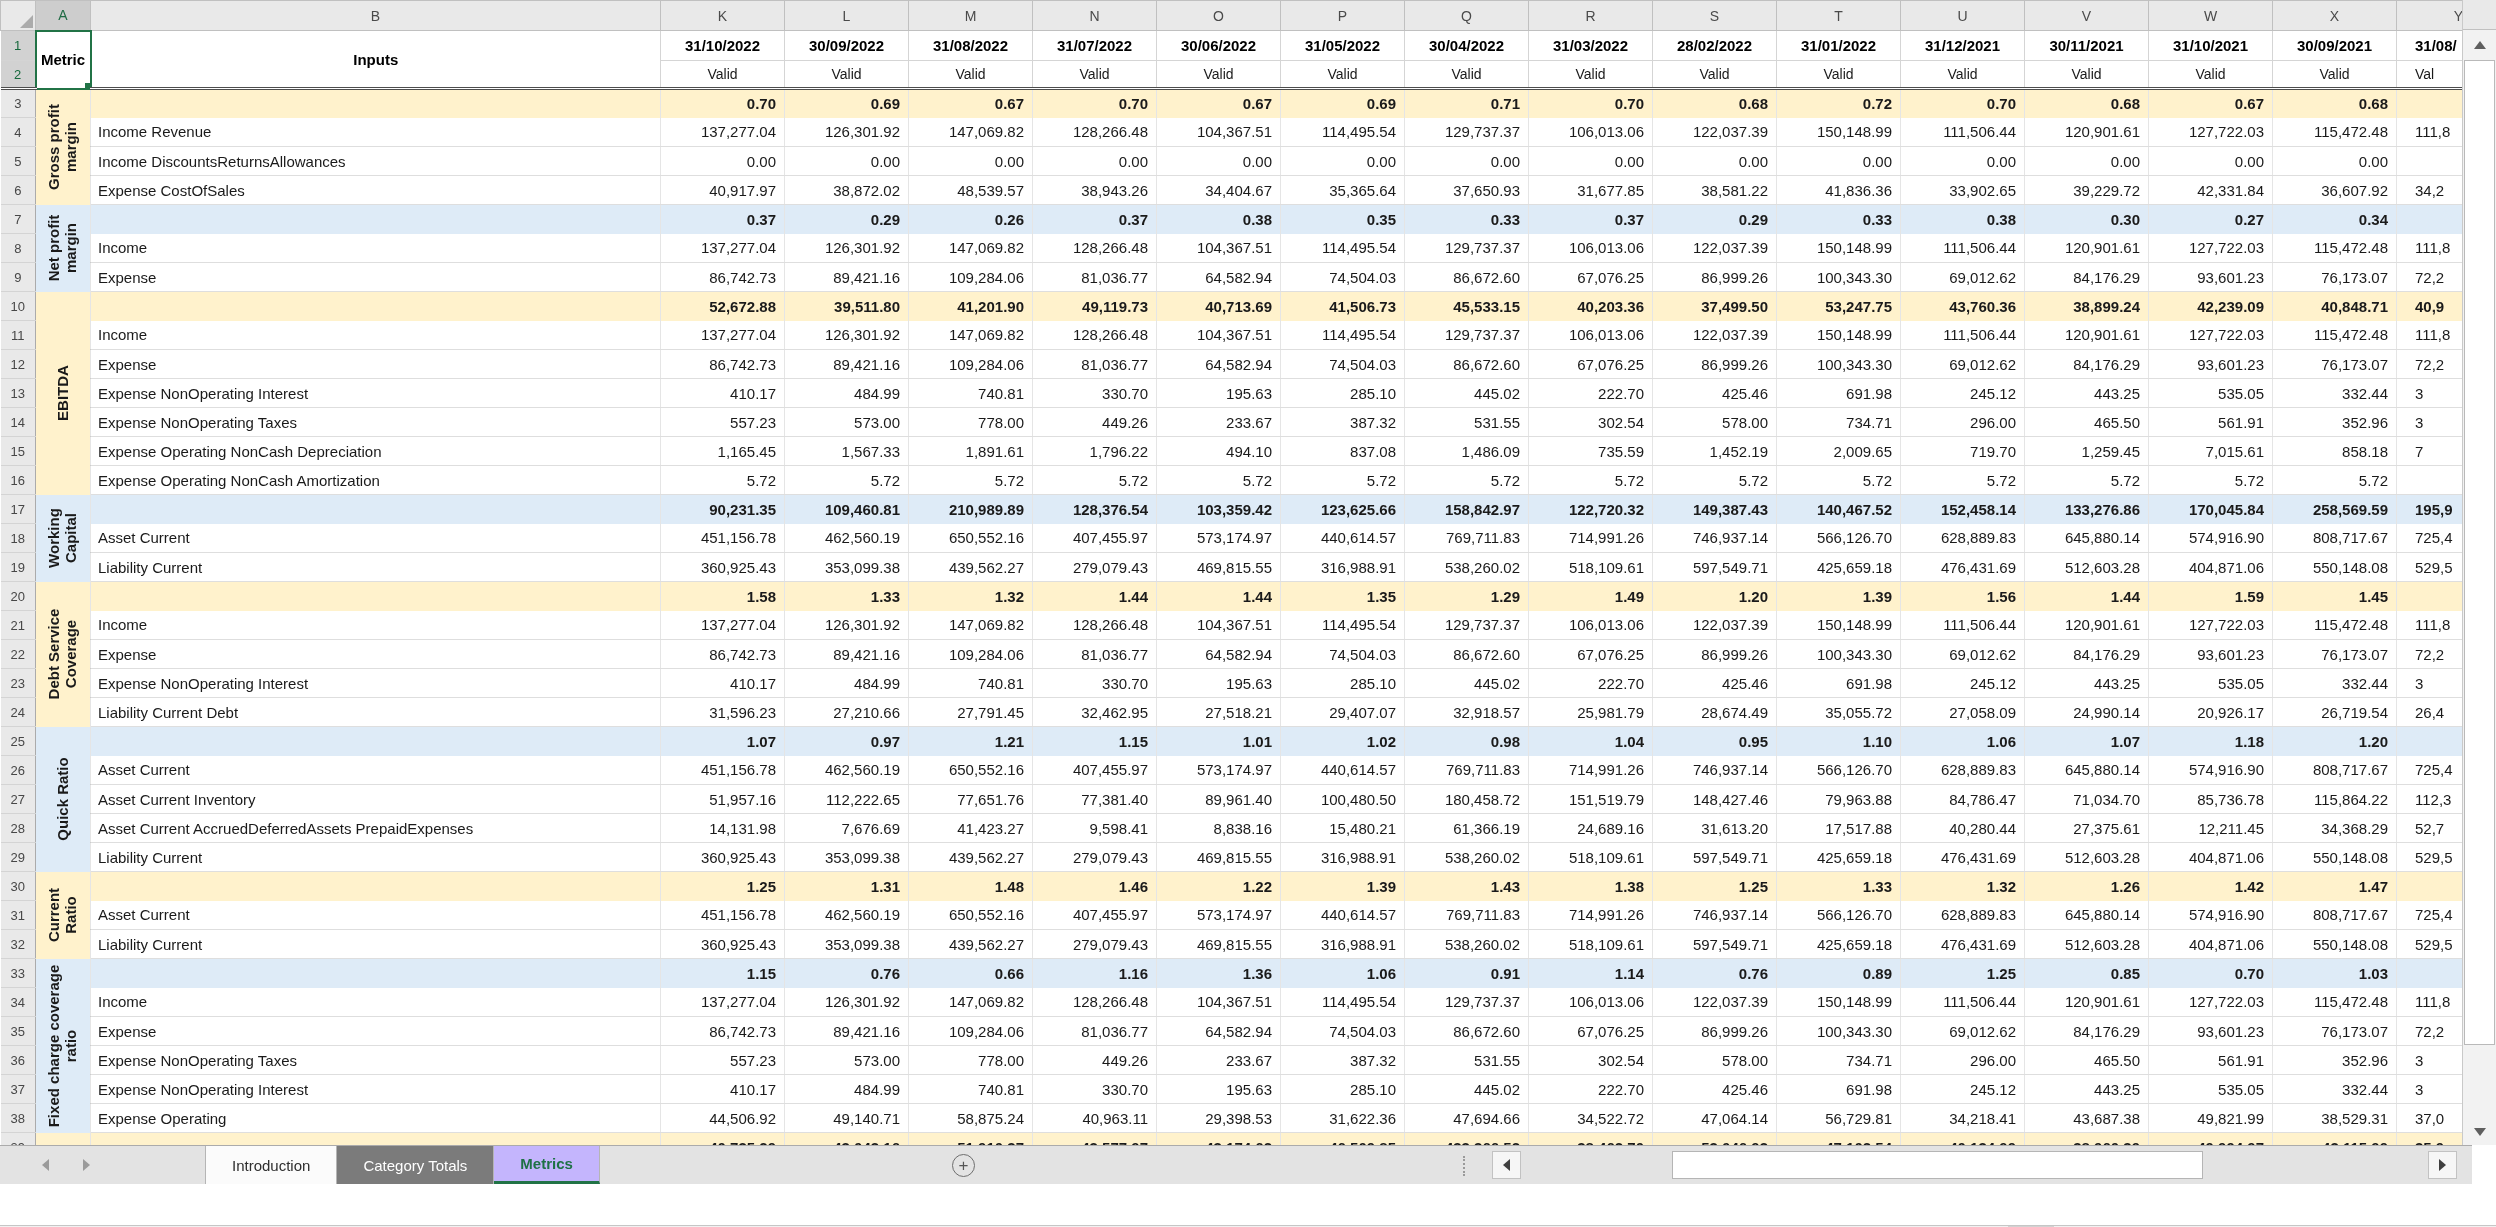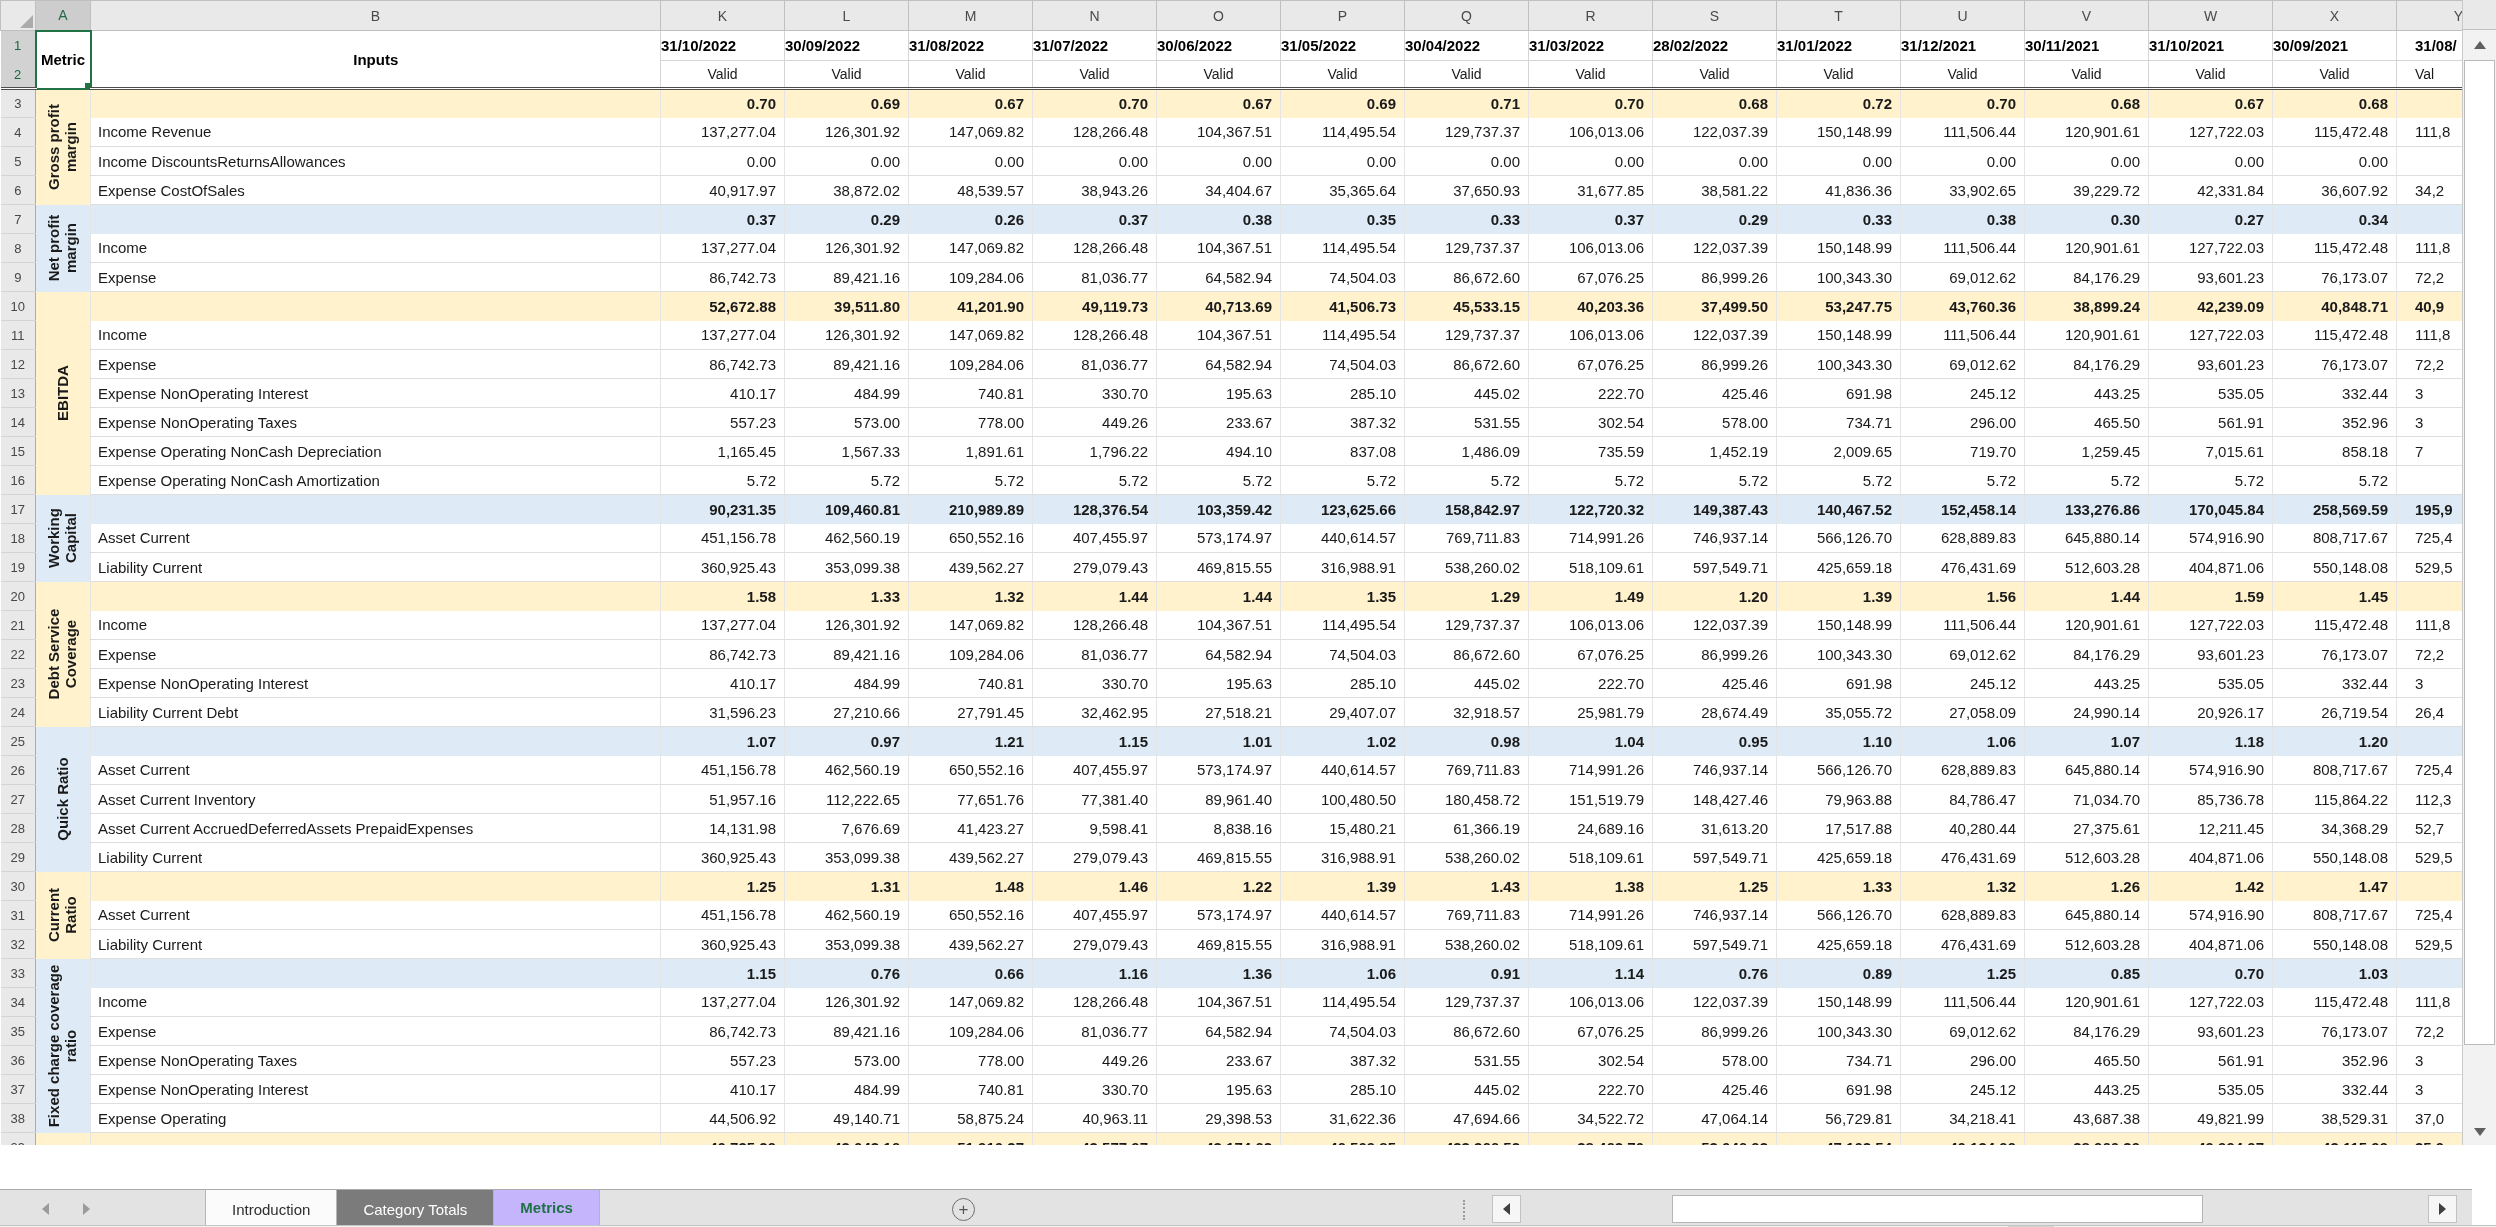--- a/index.html
+++ b/index.html
@@ -22,21 +22,21 @@
   .gutter { background:#E9E9E9; border-right:1px solid #ABABAB; border-bottom:1px solid #D4D4D4;
             font-size:13px; color:#474747; text-align:center; font-weight:normal; }
   .gutter.selg { background:#D2D2D2; color:#17693D; border-right:2px solid #217346; }
 
   .metric { border:2px solid #217346; font-weight:bold; font-size:15px; text-align:center;
             position:relative; background:#fff; }
   .handle { position:absolute; right:-1px; bottom:-1px; width:7px; height:7px;
             background:#217346; border:1px solid #fff; }
   .inputs { font-weight:bold; font-size:15px; text-align:center; background:#fff;
             border:1px solid #D5D5D5; border-top:none; border-bottom:3px double #4D4D4D; }
-  .date  { font-weight:bold; font-size:15px; text-align:left; background:#fff; border-left:1px solid #D5D5D5; }
+  .date  { font-weight:bold; font-size:15px; text-align:center; background:#fff; border-left:1px solid #D5D5D5; }
   .valid { font-size:14px; text-align:center; background:#fff; border-left:1px solid #D5D5D5;
            border-top:1px solid #D5D5D5; color:#1a1a1a; }
   tr.hdr2 > td { border-bottom:3px double #4D4D4D; }
 
   td.val { font-size:15px; text-align:right; padding-right:8px; border-right:1px solid rgba(0,0,0,0.10); color:#1a1a1a; }
   td.blabel { font-size:15px; text-align:left; padding-left:7px; border-right:1px solid rgba(0,0,0,0.10); color:#1a1a1a; }
   tr.inrow td.val, tr.inrow td.blabel { background:#fff; border-bottom:1px solid #DEDEDE; }
   tr.sumrow td.val, tr.sumrow td.blabel { font-weight:bold; }
   .ybg { background:#FFF2CC; }
   .bbg { background:#DEEBF7; }
@@ -54,21 +54,21 @@
   .vs-btn { position:absolute; left:0; width:34px; height:27px; display:flex;
             align-items:center; justify-content:center; }
   .vs-up { top:31px; }
   .vs-down { bottom:0; }
   .tri-up { width:0;height:0;border-left:6px solid transparent;border-right:6px solid transparent;border-bottom:8px solid #5F5F5F; }
   .tri-down { width:0;height:0;border-left:6px solid transparent;border-right:6px solid transparent;border-top:8px solid #5F5F5F; }
   .vs-thumb { position:absolute; left:1px; top:60px; width:31px; height:985px;
               background:#FFFFFF; border:1px solid #B9B9B9; }
 
   
-  .tabbar { position:absolute; left:0; top:1189px; width:2472px; height:39px;
+  .tabbar { position:absolute; left:0; top:1145px; width:2472px; height:39px;
             background:#E3E3E3; border-top:1px solid #ABABAB; }
   .tabnav { position:absolute; left:42px; top:0; height:100%; display:flex; align-items:center; gap:34px; }
   .nav-left { width:0;height:0;border-top:6px solid transparent;border-bottom:6px solid transparent;border-right:7px solid #9B9B9B; }
   .nav-right { width:0;height:0;border-top:6px solid transparent;border-bottom:6px solid transparent;border-left:7px solid #9B9B9B; }
   .tabs { position:absolute; left:205px; top:0; height:100%; display:flex; }
   .tab { padding:0 26px; display:flex; align-items:center; font-size:15px; color:#2E2E2E;
          border-right:1px solid #B5B5B5; height:100%; }
   .tab-introduction { background:#FBFBFB; border-left:1px solid #B5B5B5; }
   .tab-category { background:#7B7B7B; color:#FFFFFF; }
   .tab-metrics { background:#c4b5fd; color:#1E7145; font-weight:bold; border-bottom:3px solid #217346; }

